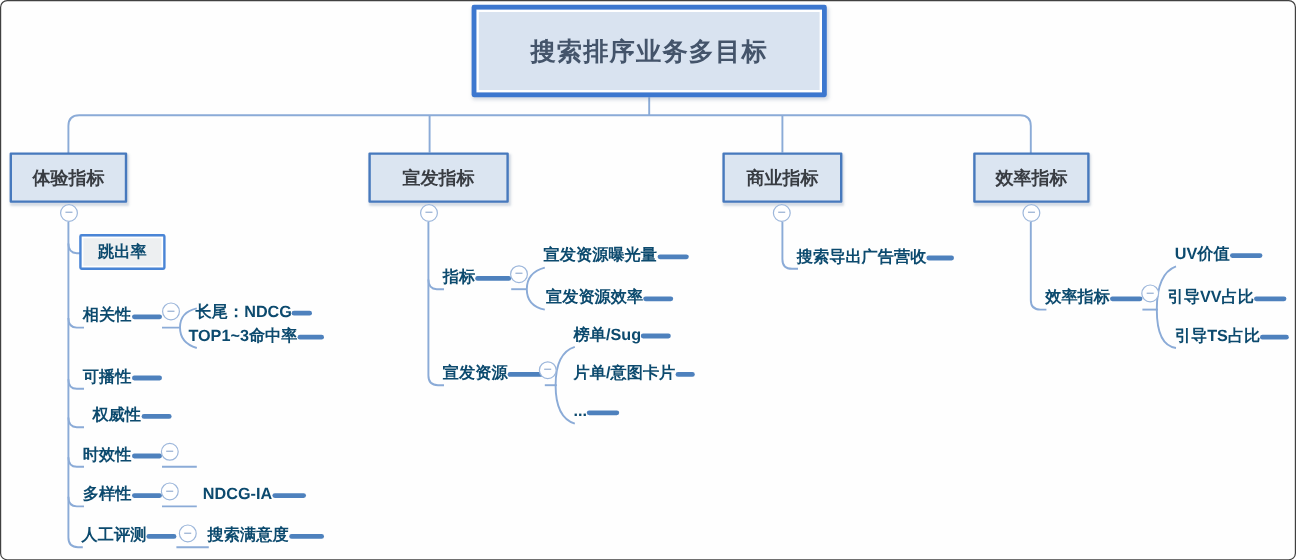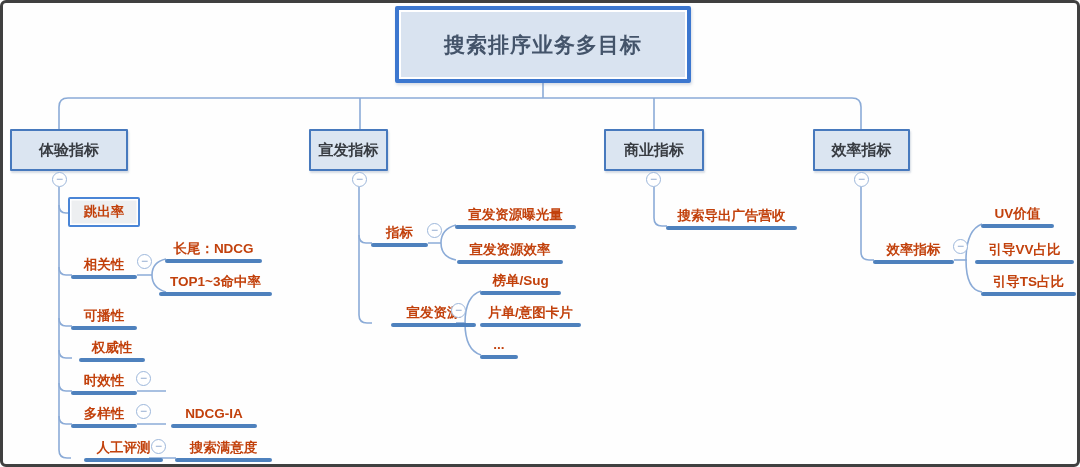--- a/index.html
+++ b/index.html
@@ -1,19 +1,19 @@
 <!DOCTYPE html>
 <html><head>
 <meta charset="utf-8">
 <style>
   html,body{margin:0;padding:0;background:#ffffff;}
   .canvas{
     position:relative;width:1080px;height:467px;background:#fefefe;
     font-family:"Liberation Sans","DejaVu Sans",sans-serif;
-    border:3px solid #404040;border-radius:6px;box-sizing:border-box;overflow:hidden;
+    border:1px solid #404040;border-radius:6px;box-sizing:border-box;overflow:hidden;
   }
   .wires{position:absolute;left:0;top:0;width:1080px;height:467px;}
   .wires path{stroke:#8babd7;stroke-width:1.6;fill:none;}
 
   .rootnode{
     position:absolute;left:392px;top:3px;width:296px;height:77px;
     background:#d9e3f0;border:4px solid #3c77cf;border-radius:2px;
     box-shadow:inset 0 0 0 2px #ffffff,1px 2px 3px rgba(100,120,150,.25);
     display:flex;align-items:center;justify-content:center;box-sizing:border-box;
   }
@@ -28,22 +28,22 @@
   .branchtext{font-size:15px;font-weight:bold;color:#383c42;white-space:nowrap;}
 
   .leafbox{
     position:absolute;left:65px;top:194px;width:72px;height:30px;
     background:#edeff1;border:2.5px solid #4a85d6;border-radius:2px;
     box-shadow:inset 0 0 0 1.5px #ffffff;
     display:flex;align-items:center;justify-content:center;box-sizing:border-box;
   }
   .leafbox .ntext{margin:0;}
 
-  .unode{position:absolute;display:flex;flex-direction:column;align-items:center;}
-  .ntext{font-size:13.5px;font-weight:bold;color:#c2410c;line-height:16px;margin-bottom:2px;white-space:nowrap;}
+  .unode{position:absolute;display:flex;flex-direction:row;align-items:center;}
+  .ntext{font-size:13.5px;font-weight:bold;color:#0c4a6e;line-height:16px;margin-bottom:2px;white-space:nowrap;}
   .bar{height:4px;width:100%;background:#4e81bd;border-radius:2px;}
 
   .minus{
     position:absolute;width:15px;height:15px;border-radius:50%;
     background:#ffffff;border:1px solid #9db7db;color:#8aa5cc;
     font-size:12px;line-height:13px;text-align:center;box-sizing:border-box;
     cursor:pointer;z-index:3;
   }
 </style>
 </head>
@@ -82,42 +82,42 @@
 
     <path d="M858 184 V249 Q858 257 866 257 H871"></path>
     <path d="M951 257 H964"></path>
     <path d="M979 221 Q963 227 963 257 Q963 287 979 289"></path>
   </svg>
 
   <div class="rootnode">
     <span class="roottext">搜索排序业务多目标</span>
   </div>
 
-  <div class="branchbox" style="left:7px;width:118px;">
+  <div class="branchbox" style="left:7px;width:98px;">
     <span class="branchtext">体验指标</span>
   </div>
-  <div class="branchbox" style="left:306px;width:79px;">
+  <div class="branchbox" style="left:306px;width:117px;">
     <span class="branchtext">宣发指标</span>
   </div>
   <div class="branchbox" style="left:601px;width:100px;">
     <span class="branchtext">商业指标</span>
   </div>
   <div class="branchbox" style="left:810px;width:97px;">
     <span class="branchtext">效率指标</span>
   </div>
 
   <div class="leafbox">
     <span class="ntext">跳出率</span>
   </div>
 
   <div class="unode" style="left:68px;top:254px;width:66px;">
     <span class="ntext">相关性</span>
     <div class="bar"></div>
   </div>
-  <div class="unode" style="left:162px;top:238px;width:97px;">
+  <div class="unode" style="left:162px;top:251px;width:97px;">
     <span class="ntext">长尾：NDCG</span>
     <div class="bar"></div>
   </div>
   <div class="unode" style="left:156px;top:271px;width:113px;">
     <span class="ntext">TOP1~3命中率</span>
     <div class="bar"></div>
   </div>
   <div class="unode" style="left:68px;top:305px;width:66px;">
     <span class="ntext">可播性</span>
     <div class="bar"></div>
@@ -131,42 +131,42 @@
     <div class="bar"></div>
   </div>
   <div class="unode" style="left:68px;top:403px;width:66px;">
     <span class="ntext">多样性</span>
     <div class="bar"></div>
   </div>
   <div class="unode" style="left:168px;top:403px;width:86px;">
     <span class="ntext">NDCG-IA</span>
     <div class="bar"></div>
   </div>
-  <div class="unode" style="left:81px;top:437px;width:79px;">
+  <div class="unode" style="left:67px;top:437px;width:79px;">
     <span class="ntext">人工评测</span>
     <div class="bar"></div>
   </div>
   <div class="unode" style="left:172px;top:437px;width:97px;">
     <span class="ntext">搜索满意度</span>
     <div class="bar"></div>
   </div>
 
   <div class="unode" style="left:368px;top:222px;width:57px;">
     <span class="ntext">指标</span>
     <div class="bar"></div>
   </div>
   <div class="unode" style="left:452px;top:204px;width:121px;">
     <span class="ntext">宣发资源曝光量</span>
     <div class="bar"></div>
   </div>
   <div class="unode" style="left:454px;top:239px;width:106px;">
     <span class="ntext">宣发资源效率</span>
     <div class="bar"></div>
   </div>
-  <div class="unode" style="left:388px;top:302px;width:85px;">
+  <div class="unode" style="left:368px;top:302px;width:85px;">
     <span class="ntext">宣发资源</span>
     <div class="bar"></div>
   </div>
   <div class="unode" style="left:477px;top:270px;width:81px;">
     <span class="ntext">榜单/Sug</span>
     <div class="bar"></div>
   </div>
   <div class="unode" style="left:477px;top:302px;width:101px;">
     <span class="ntext">片单/意图卡片</span>
     <div class="bar"></div>

